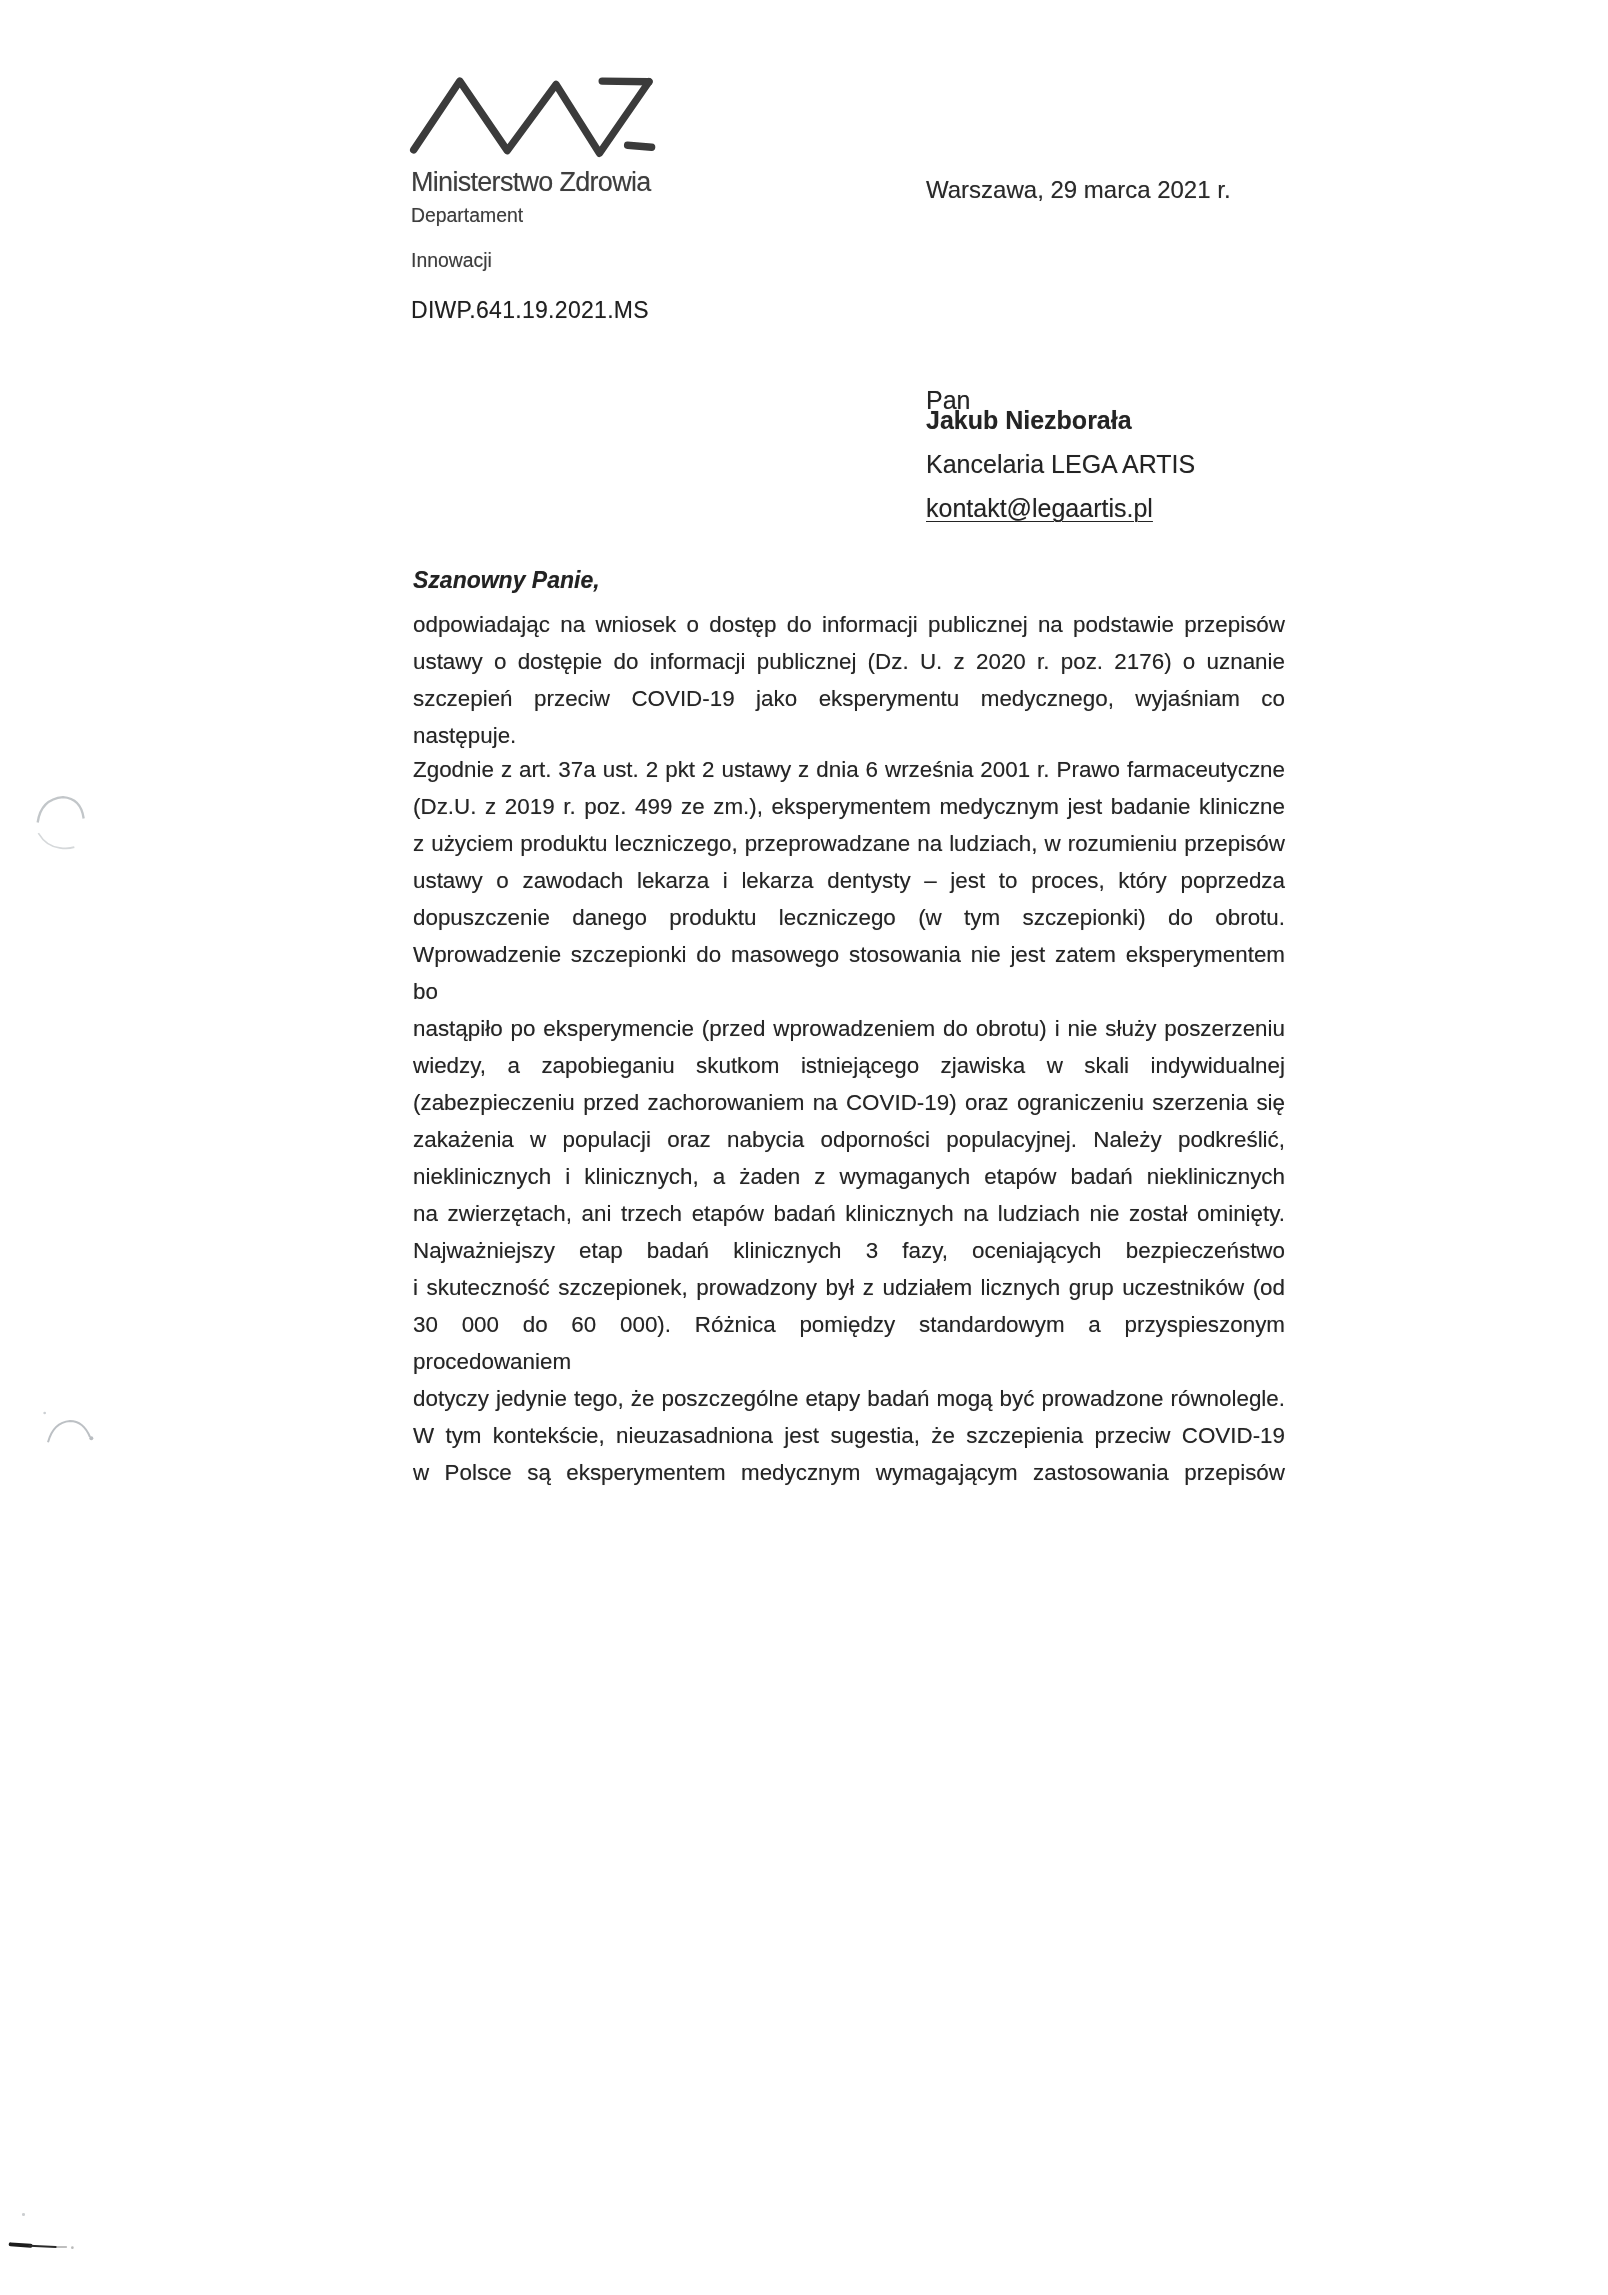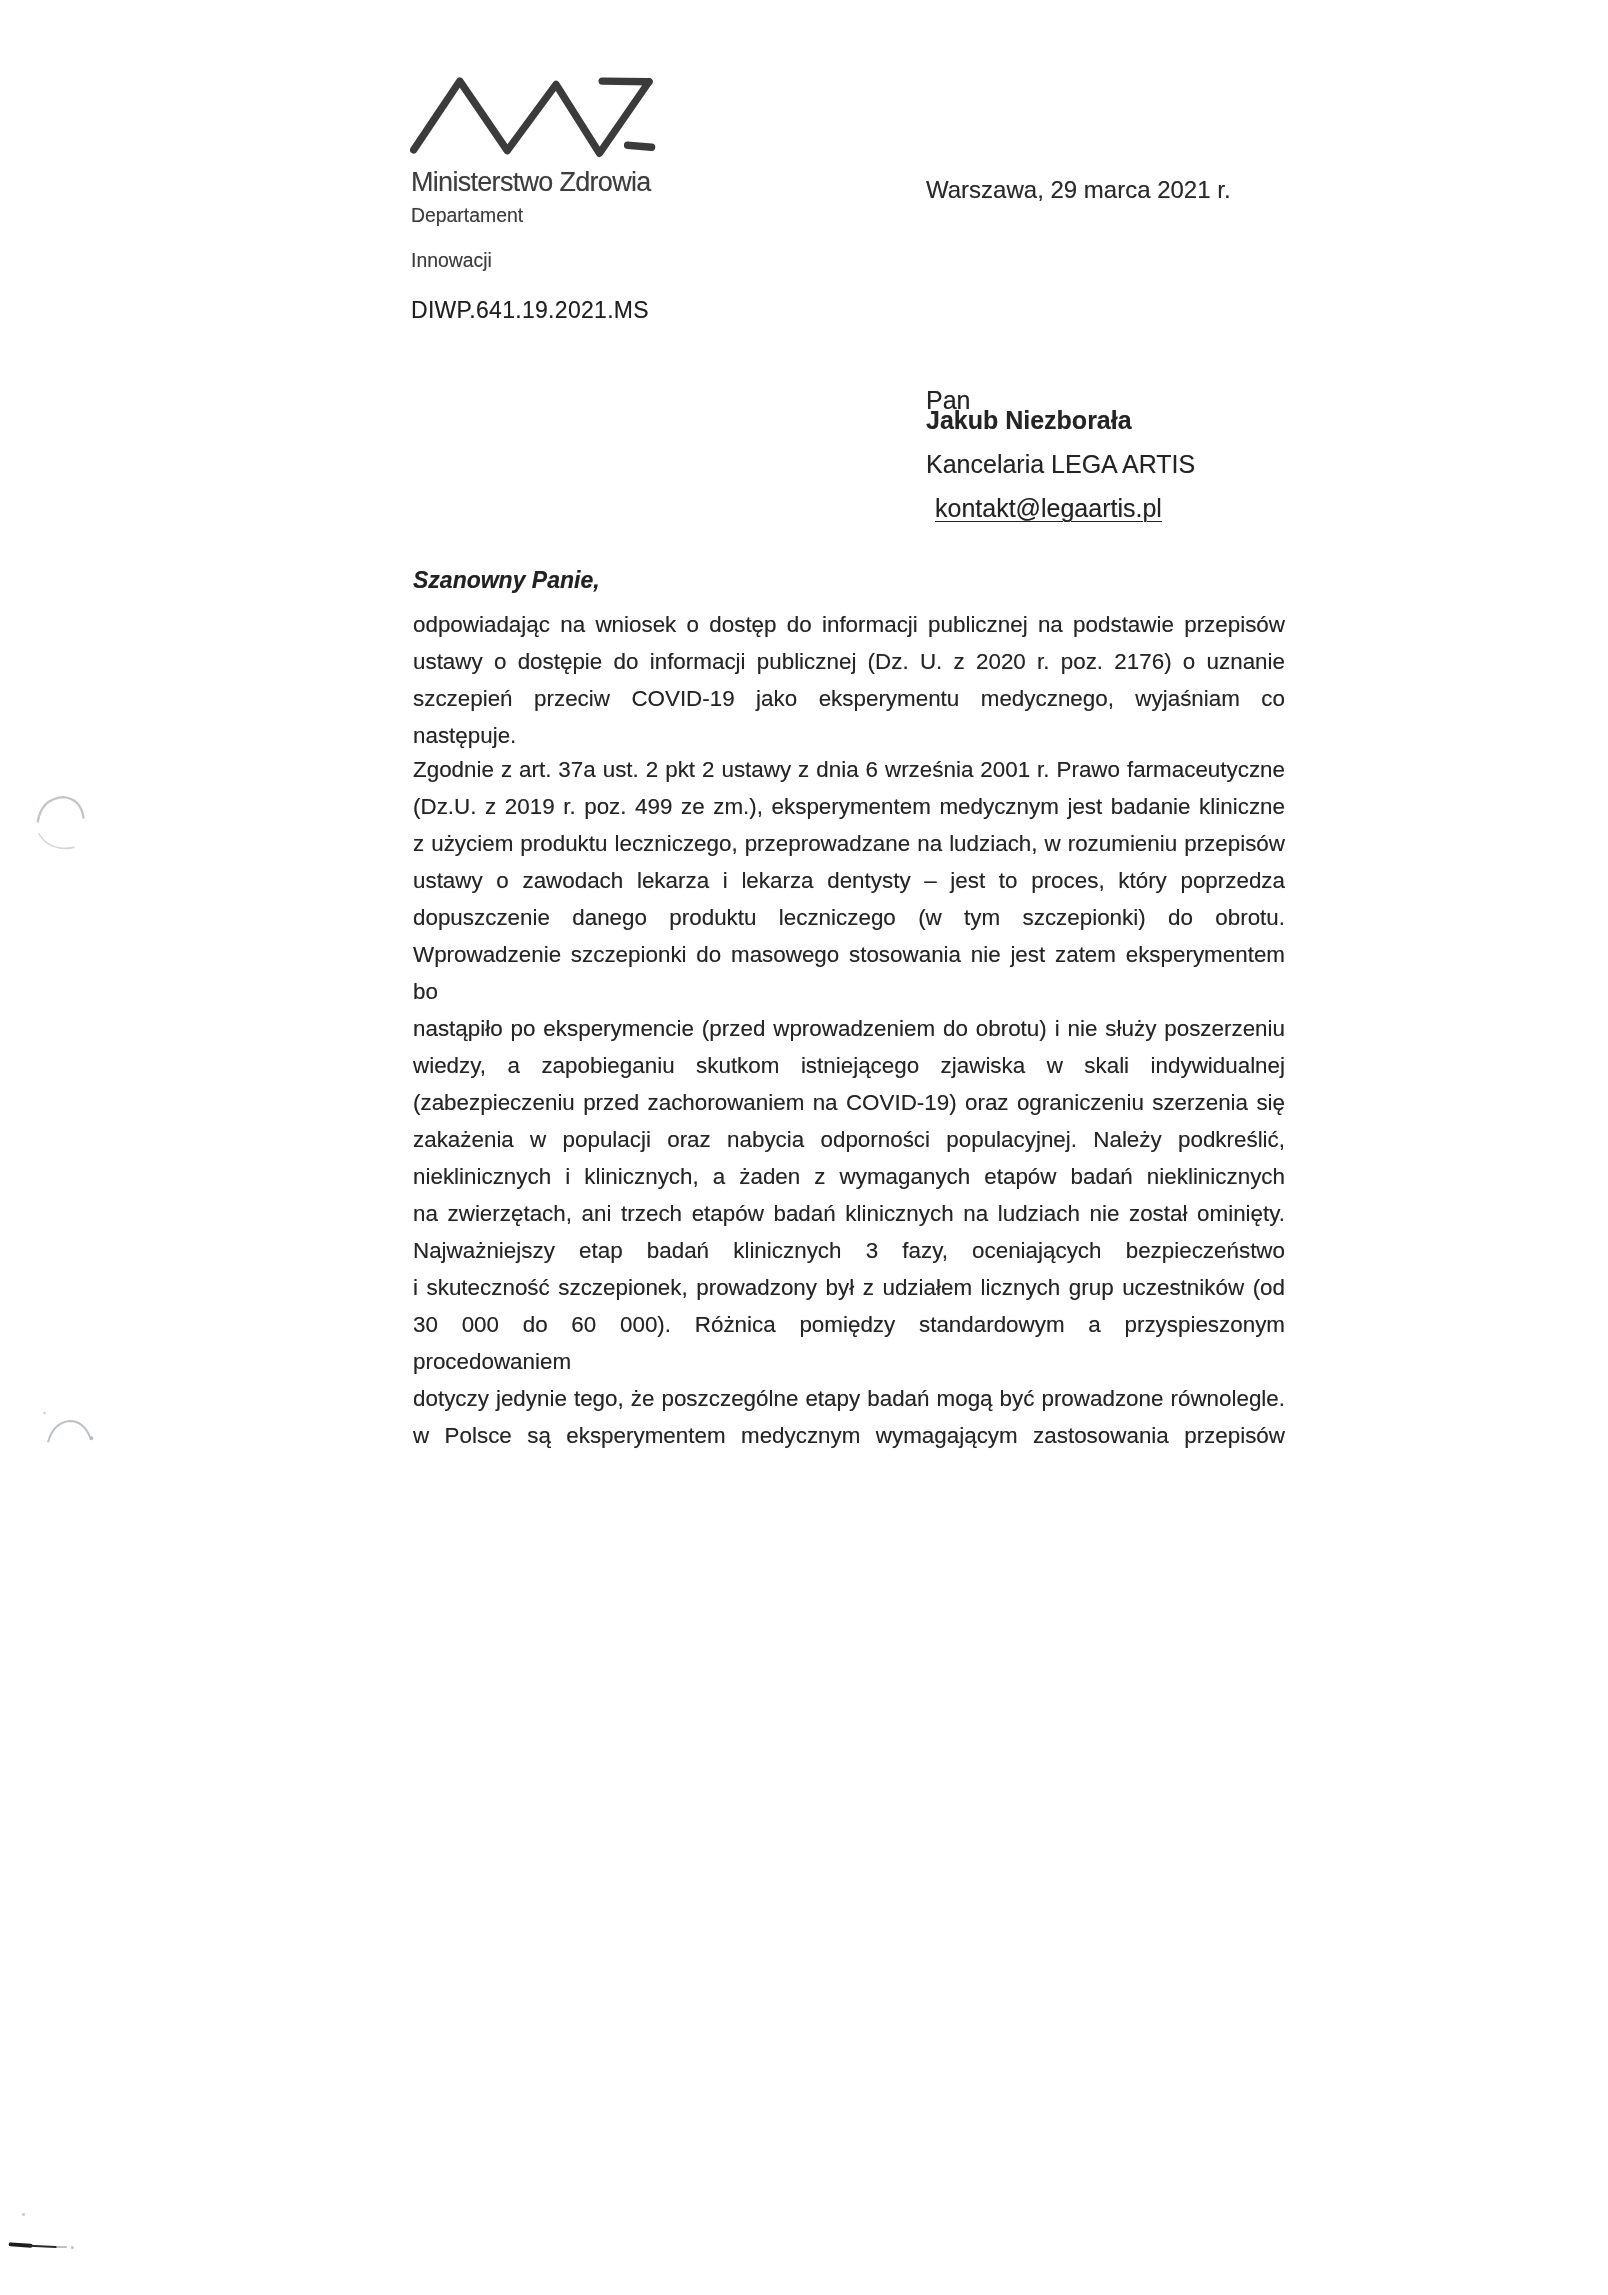--- a/index.html
+++ b/index.html
@@ -16,21 +16,21 @@
   .logo-svg{left:407px;top:73px;}
   .org-name{left:411px;top:167px;font-size:27px;letter-spacing:-0.7px;color:#3e3e3e;white-space:nowrap;}
   .dept-line1{left:411px;top:204px;font-size:19.4px;color:#3e3e3e;white-space:nowrap;}
   .dept-line2{left:411px;top:233px;font-size:19.4px;color:#3e3e3e;white-space:nowrap;margin-top:16px;}
   .dateline{left:926px;top:176px;font-size:24px;color:#2a2a2a;white-space:nowrap;}
   .refnum{left:411px;top:297px;font-size:23px;color:#1f1f1f;letter-spacing:0.3px;white-space:nowrap;}
   .recipient-line{left:926px;font-size:25px;color:#242424;white-space:nowrap;}
   .r1{top:362px;margin-top:24px;}
   .r2{top:406px;font-weight:bold;}
   .r3{top:450px;}
-  .r4{top:494px;text-decoration:underline;text-decoration-thickness:1.3px;text-underline-offset:4px;margin-left:9px;}
+  .r4{top:494px;text-decoration:underline;text-decoration-thickness:1.3px;text-underline-offset:4px;}
   .greeting{left:413px;top:567px;font-size:23px;font-weight:bold;font-style:italic;color:#222;}
   .para{left:413px;width:872px;font-size:22.4px;line-height:37px;color:#252525;}
   .para1{top:606px;}
   .para2{top:751px;}
   .line{text-align:justify;text-align-last:justify;white-space:normal;}
   .artifact{pointer-events:none;}
   .smudge-dot{position:absolute;border-radius:50%;background:#9aa0a4;}
 </style>
 </head>
 <body>
@@ -75,20 +75,21 @@
       <div class="line">nastąpiło po eksperymencie (przed wprowadzeniem do obrotu) i nie służy poszerzeniu</div>
       <div class="line">wiedzy, a zapobieganiu skutkom istniejącego zjawiska w skali indywidualnej</div>
       <div class="line">(zabezpieczeniu przed zachorowaniem na COVID-19) oraz ograniczeniu szerzenia się</div>
       <div class="line">zakażenia w populacji oraz nabycia odporności populacyjnej. Należy podkreślić,</div>
       <div class="line">nieklinicznych i klinicznych, a żaden z wymaganych etapów badań nieklinicznych</div>
       <div class="line">na zwierzętach, ani trzech etapów badań klinicznych na ludziach nie został ominięty.</div>
       <div class="line">Najważniejszy etap badań klinicznych 3 fazy, oceniających bezpieczeństwo</div>
       <div class="line">i skuteczność szczepionek, prowadzony był z udziałem licznych grup uczestników (od</div>
       <div class="line">30 000 do 60 000). Różnica pomiędzy standardowym a przyspieszonym procedowaniem</div>
       <div class="line">dotyczy jedynie tego, że poszczególne etapy badań mogą być prowadzone równolegle.</div>
+      <div class="line">W tym kontekście, nieuzasadniona jest sugestia, że szczepienia przeciw COVID-19</div>
       <div class="line">w Polsce są eksperymentem medycznym wymagającym zastosowania przepisów</div>
     </div>
 
   <svg class="abs artifact" style="left:33px;top:791px;" width="60" height="67" viewBox="0 0 90 100" fill="none">
     <path d="M7,47 Q12,12 45,9 Q72,11 76,41" stroke="#b7bcc0" stroke-width="3.5" fill="none" opacity="0.85"></path>
     <path d="M8,63 Q20,83 40,85 Q52,87 62,84" stroke="#c3c7cb" stroke-width="2.5" fill="none" opacity="0.7"></path>
   </svg>
 
   <svg class="abs artifact" style="left:40px;top:1409px;" width="60" height="40" viewBox="0 0 90 60" fill="none">
     <path d="M12,50 Q20,20 45,18 Q65,18 75,42" stroke="#b0b5ba" stroke-width="3" fill="none" opacity="0.85"></path>

